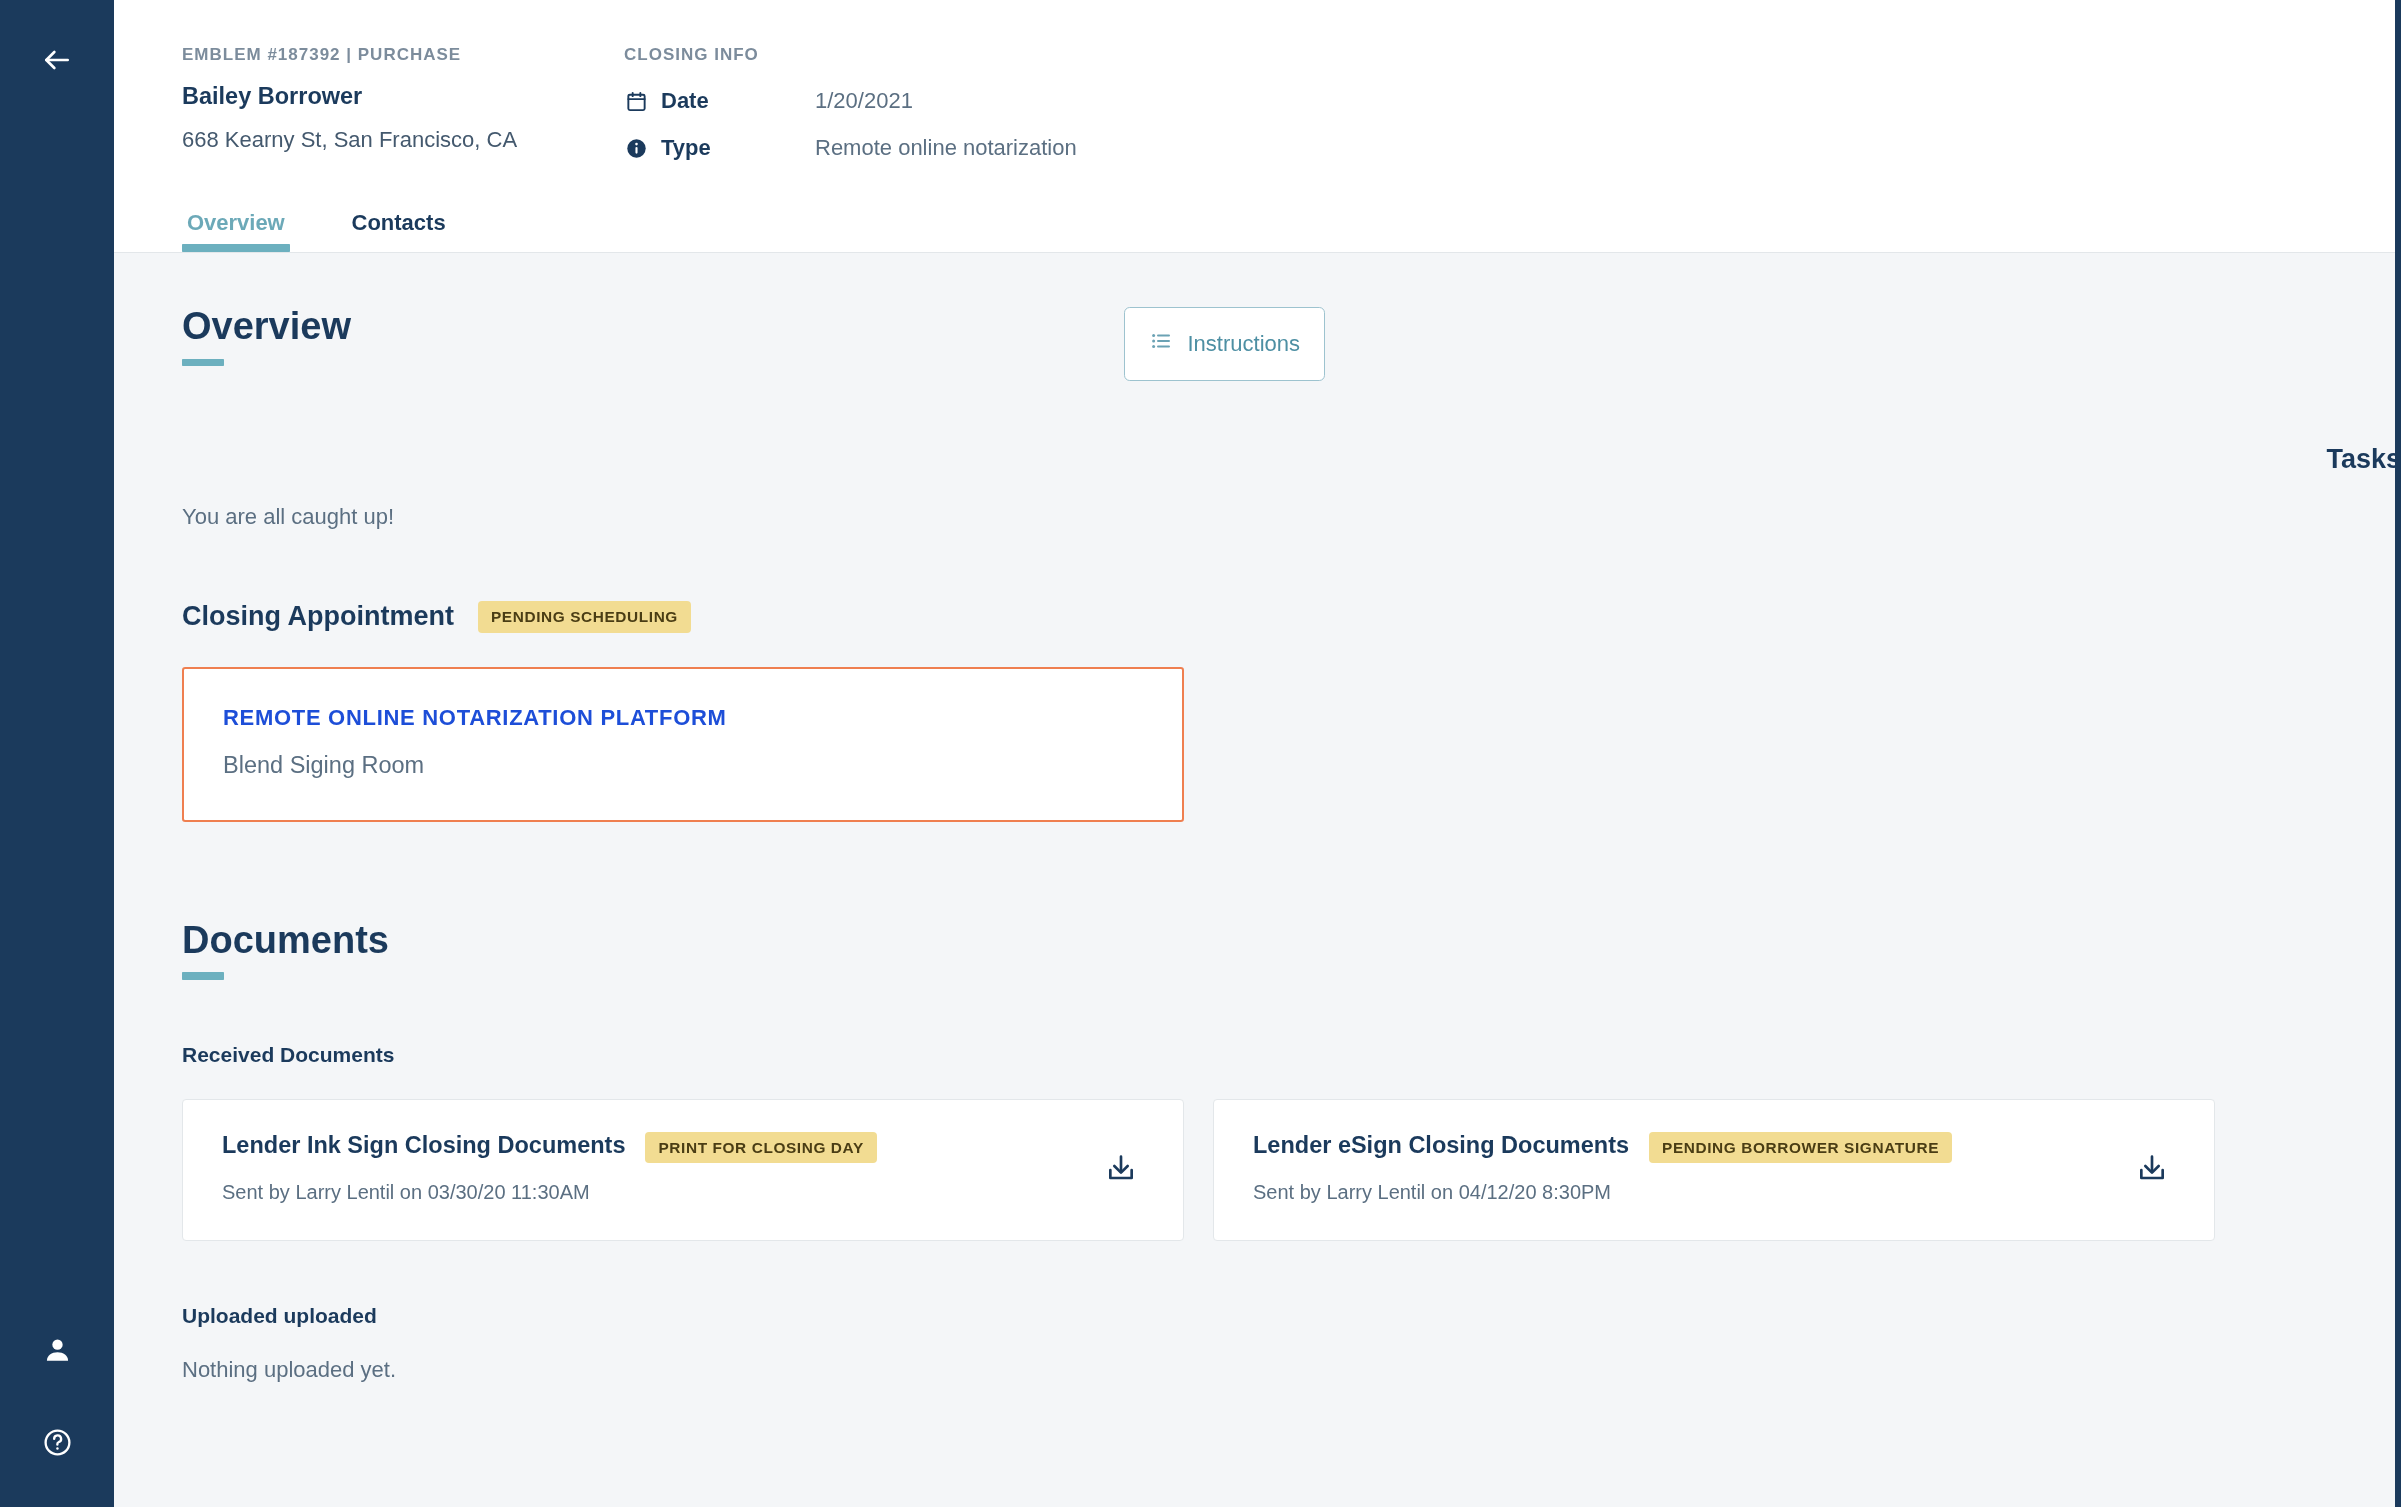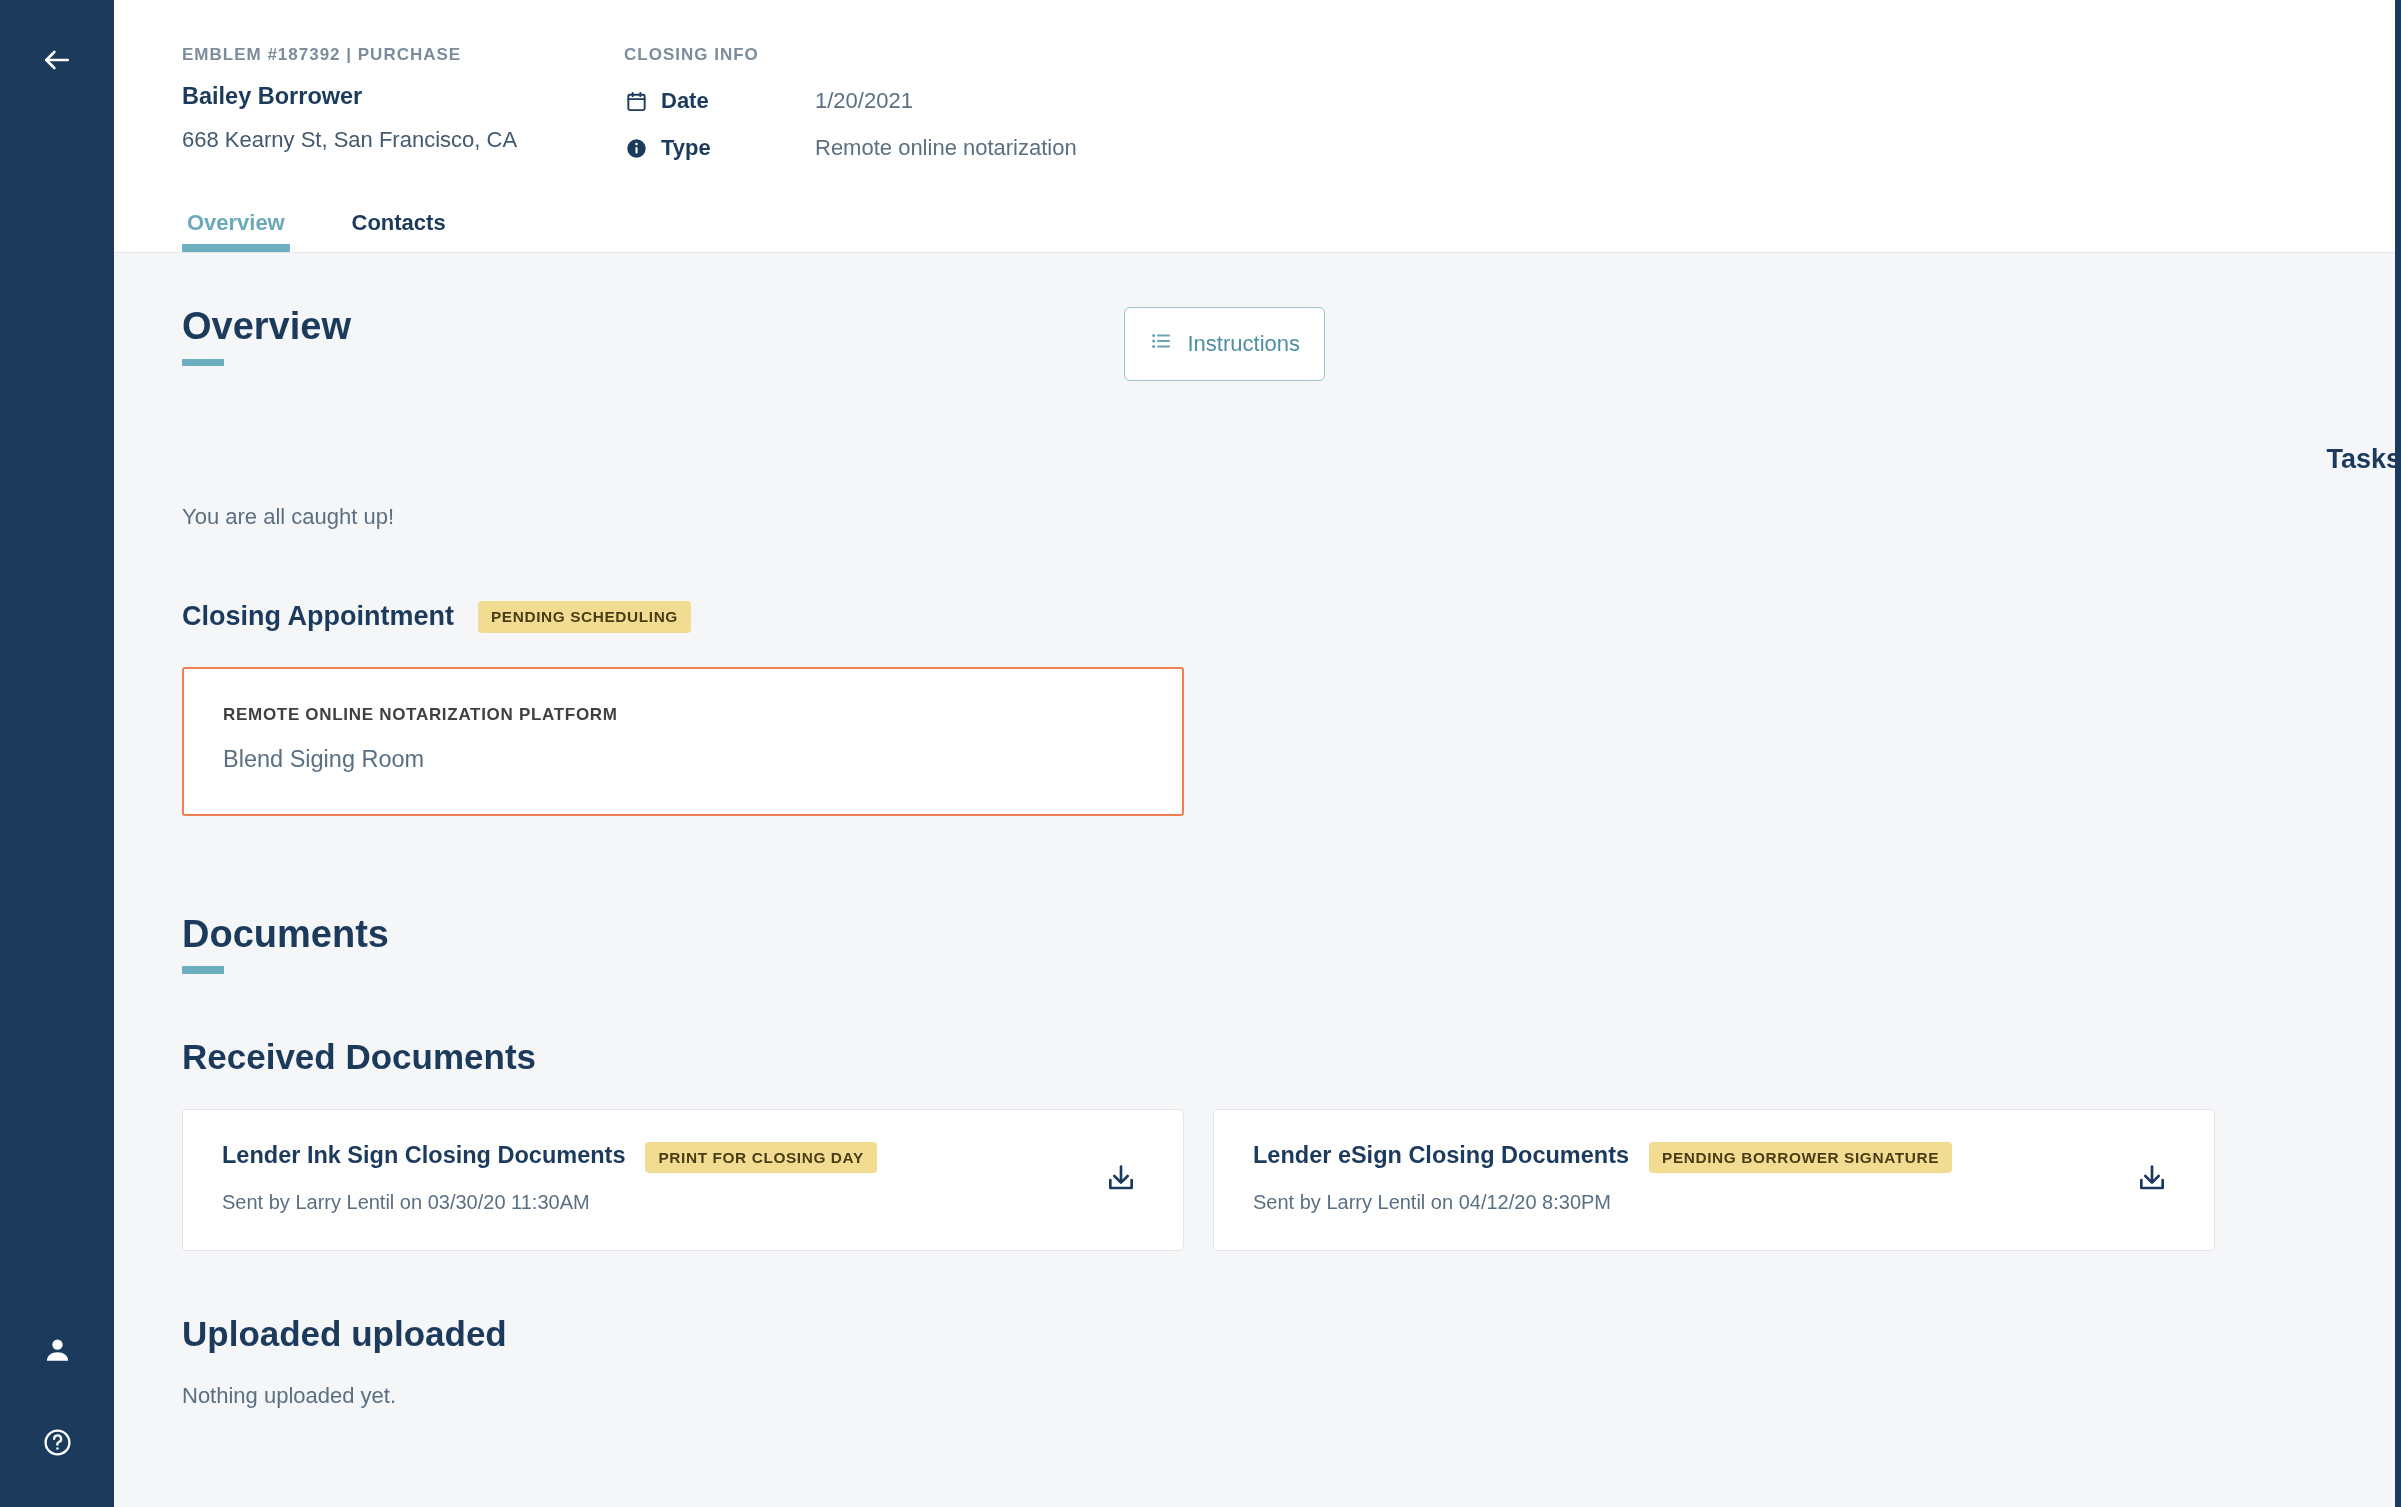--- a/index.html
+++ b/index.html
@@ -228,37 +228,37 @@
 
   .ron-card {
     margin-top: 34px;
     width: 1002px;
     background: #ffffff;
     border: 2.4px solid #ef7f50;
     border-radius: 3.2px;
     padding: 36px 39px 41px 39px;
   }
   .ron-label {
-    font-size: 17px;
+    font-size: 22px;
     font-weight: 700;
     letter-spacing: 0.7px;
-    color: #404040;
+    color: #1d4ed8;
     text-transform: uppercase;
   }
   .ron-value {
     margin-top: 21px;
     font-size: 23.5px;
     color: #5b6f82;
   }
 
   .documents { margin-top: 99px; }
 
   .subsection-title {
     margin-top: 63px;
-    font-size: 35px;
+    font-size: 21px;
     font-weight: 700;
     color: #1b3a5c;
   }
 
   .doc-grid {
     margin-top: 32px;
     display: flex;
     gap: 29px;
   }
   .doc-card {

